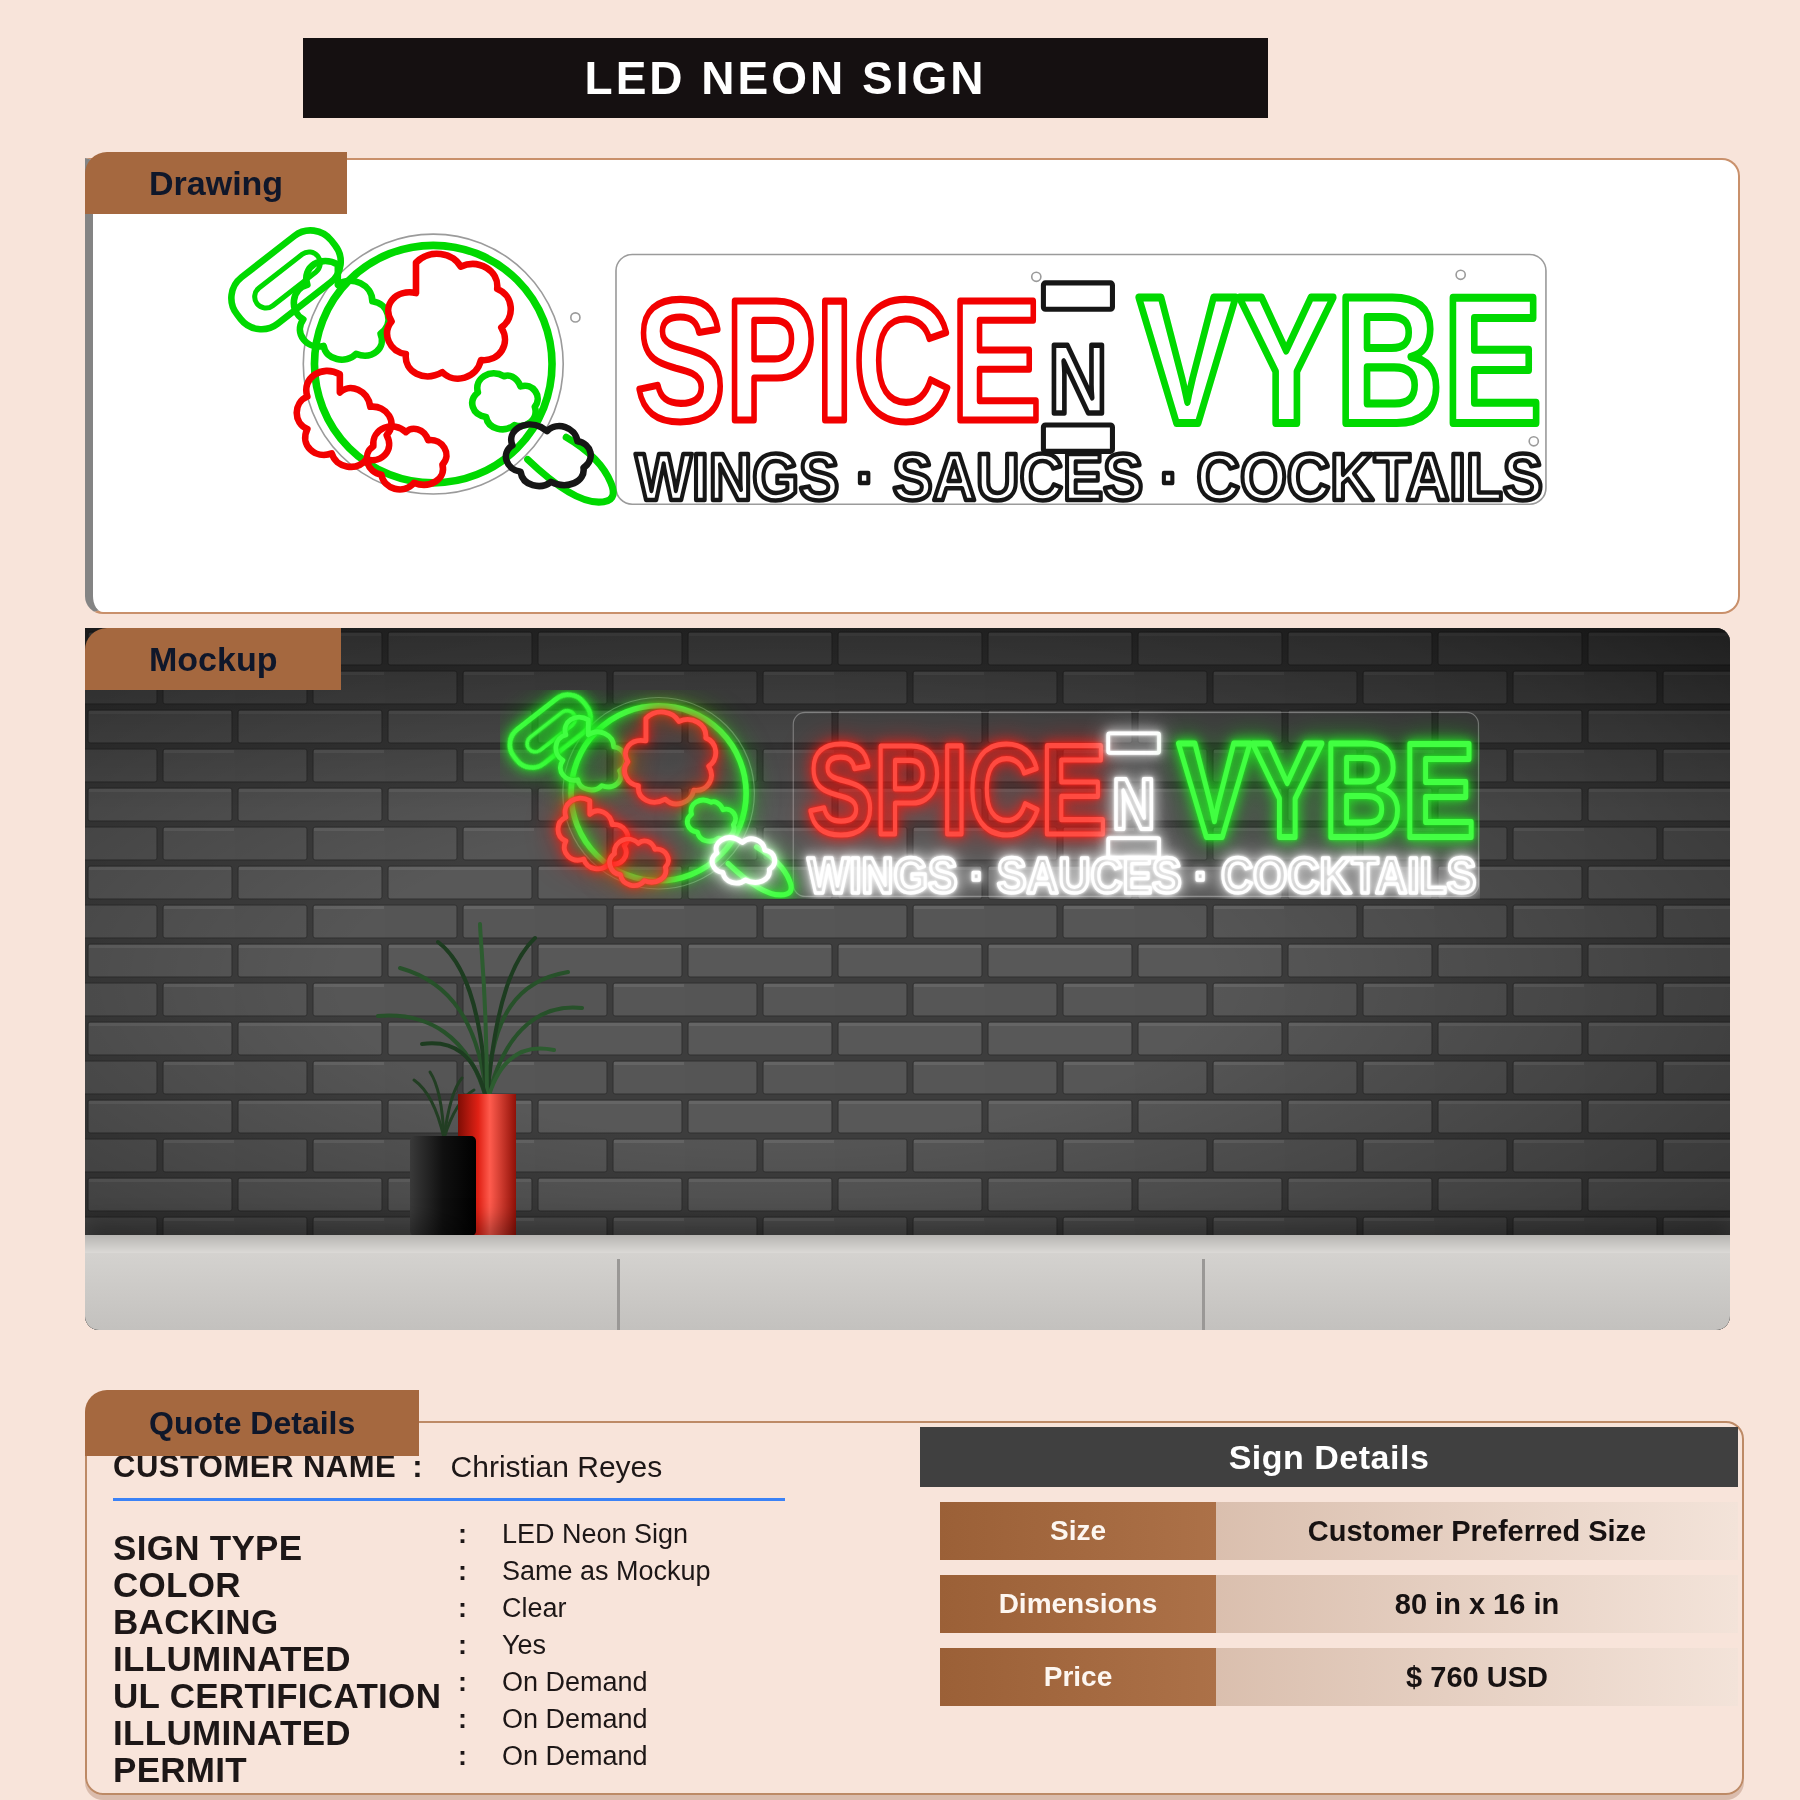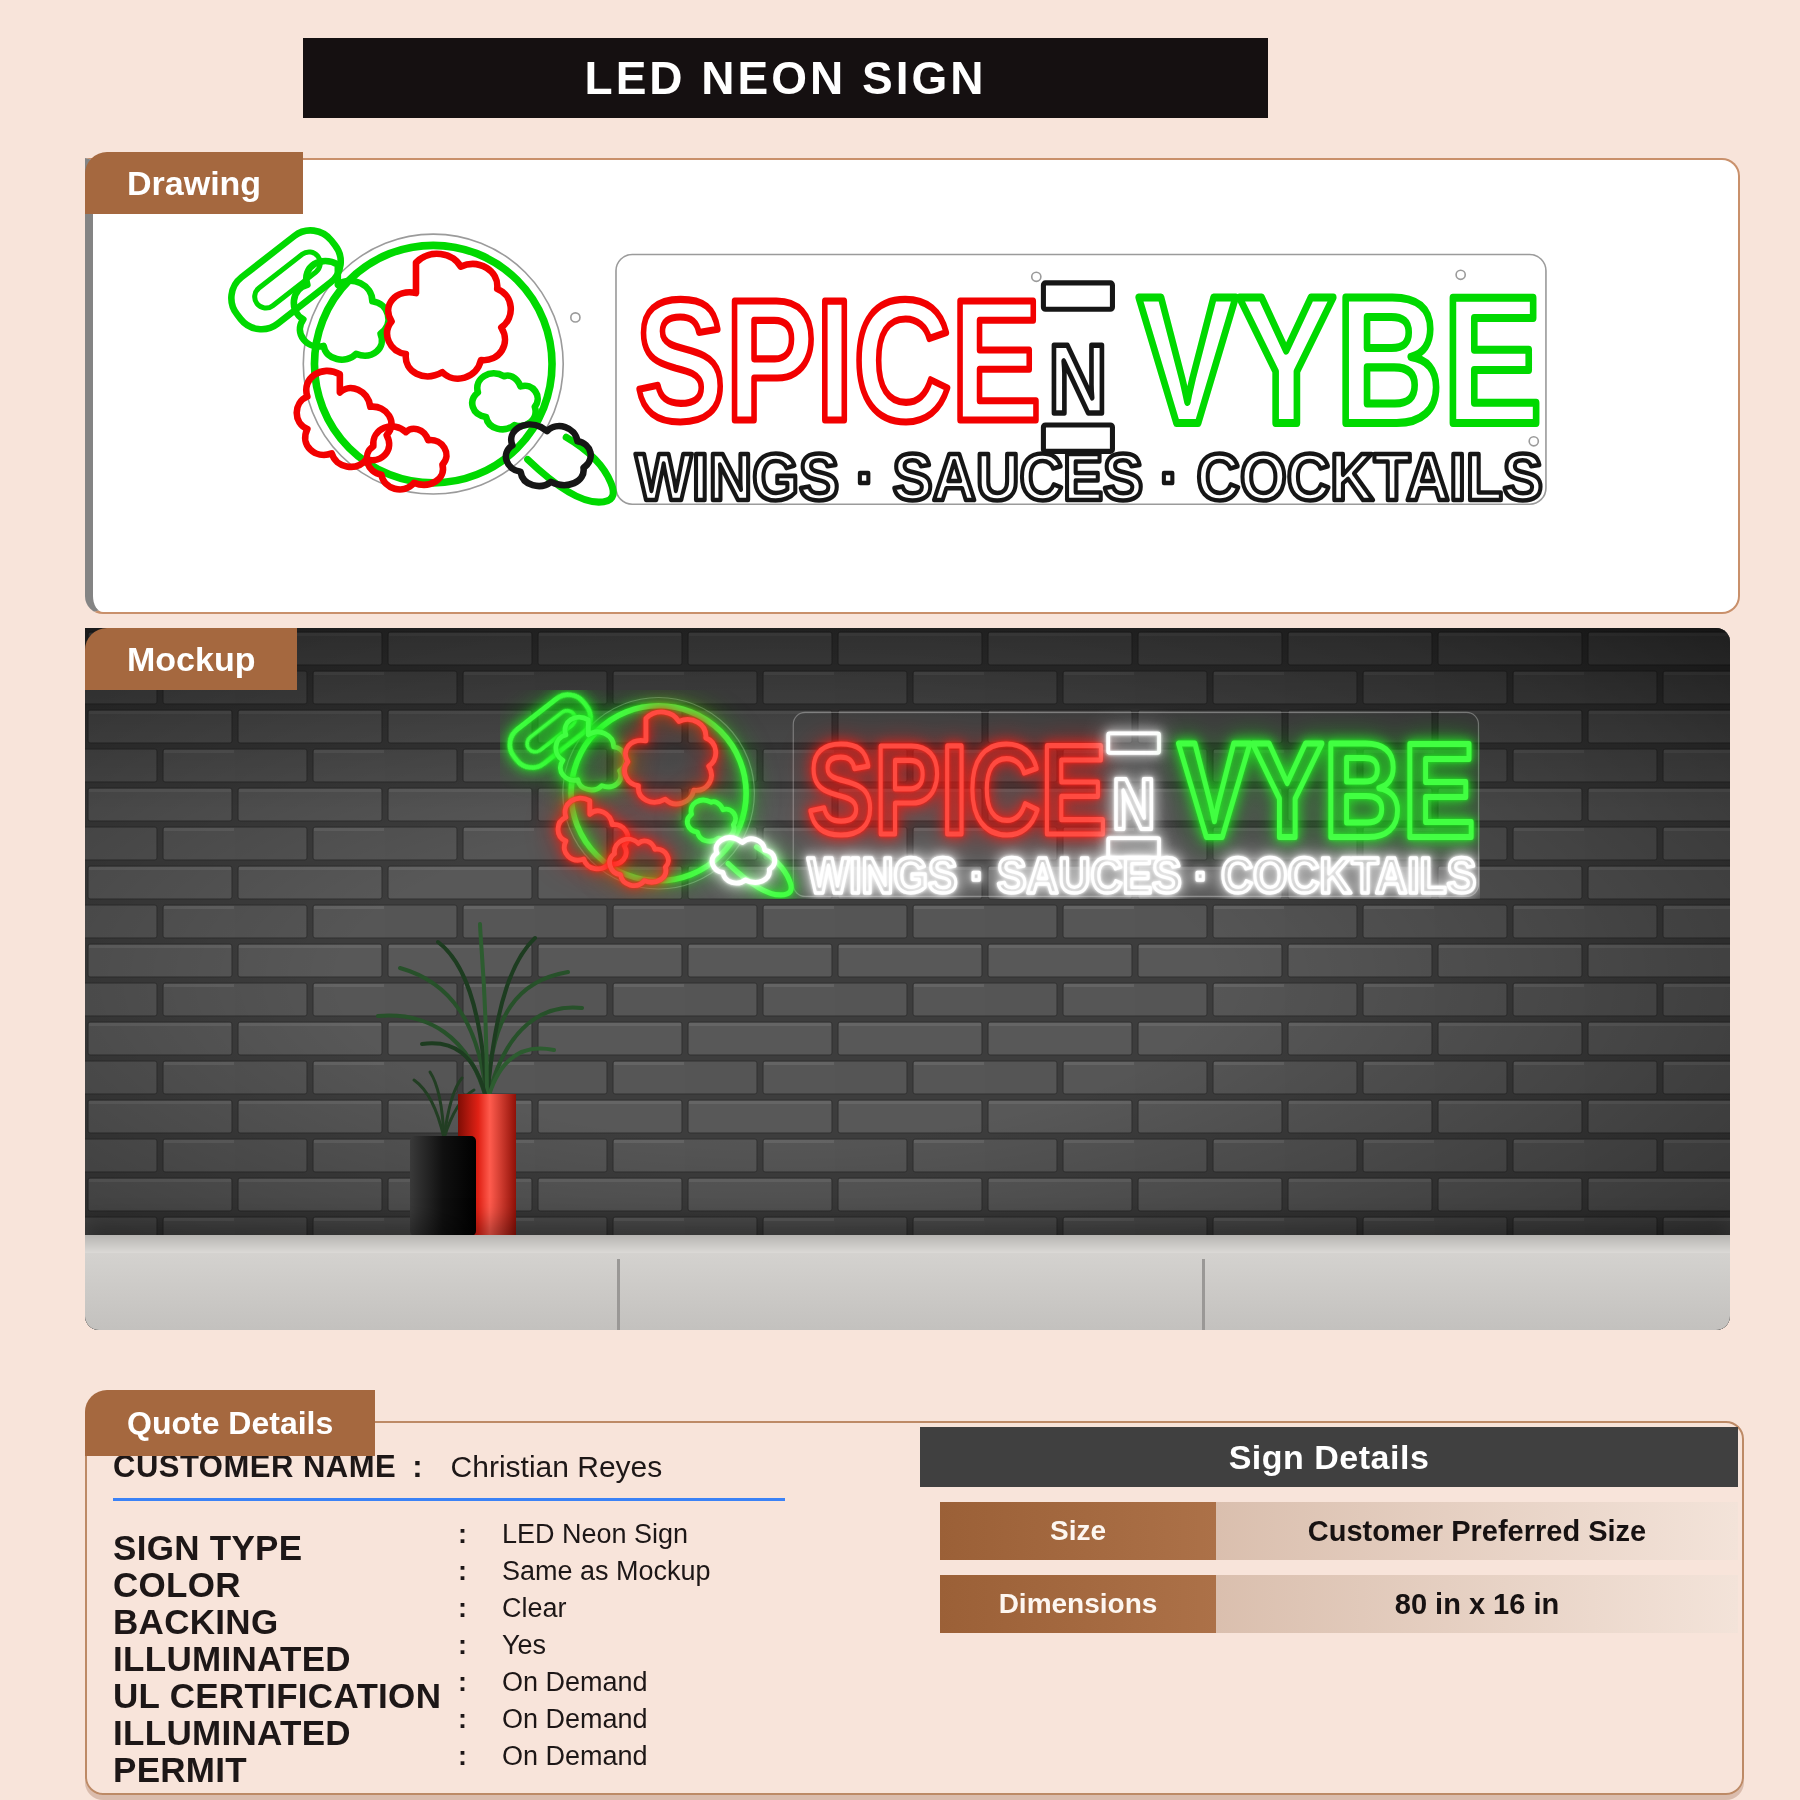--- a/index.html
+++ b/index.html
@@ -5,22 +5,22 @@
   html,body{margin:0;padding:0;background:#f8e4da;}
   .page{position:relative;width:1800px;height:1800px;background:#f8e4da;overflow:hidden;
         font-family:"Liberation Sans",sans-serif;}
 
   
   .banner{position:absolute;left:303px;top:38px;width:965px;height:80px;background:#151011;
           display:flex;align-items:center;justify-content:center;color:#ffffff;
           font-size:46px;font-weight:bold;letter-spacing:3px;}
 
   
-  .tab{position:absolute;background:#a5683f;color:#ffffff;font-weight:bold;
-       border-radius:22px 0 0 0;display:flex;align-items:center;padding:0 42px;z-index:6;}
+  .tab{position:absolute;background:#a5683f;color:#0f172a;font-weight:bold;
+       border-radius:22px 0 0 0;display:flex;align-items:center;padding:0 64px;z-index:6;}
   .tab-drawing{left:85px;top:152px;height:62px;font-size:34px;}
   .tab-mockup{left:85px;top:628px;height:62px;font-size:34px;}
   .tab-quote{left:85px;top:1355px;height:66px;font-size:32px;margin-top:35px;}
 
   
   .panel-drawing{position:absolute;left:85px;top:158px;width:1645px;height:452px;background:#ffffff;
                  border:2px solid #c9906b;border-left:8px solid #848484;
                  border-radius:0 18px 18px 18px;z-index:2;}
   #sign-draw{position:absolute;left:125px;top:64px;width:1330px;height:auto;display:block;}
 
@@ -291,16 +291,20 @@
     <div class="sign-details">
       <div class="sd-header">Sign Details</div>
       <div class="sd-row">
         <div class="sd-label">Size</div>
         <div class="sd-value">Customer Preferred Size</div>
       </div>
       <div class="sd-row">
         <div class="sd-label">Dimensions</div>
         <div class="sd-value">80 in x 16 in</div>
       </div>
+      <div class="sd-row">
+        <div class="sd-label">Price</div>
+        <div class="sd-value">$ 760 USD</div>
+      </div>
     </div>
   </div>
 
 </div>
 
 </body></html>

